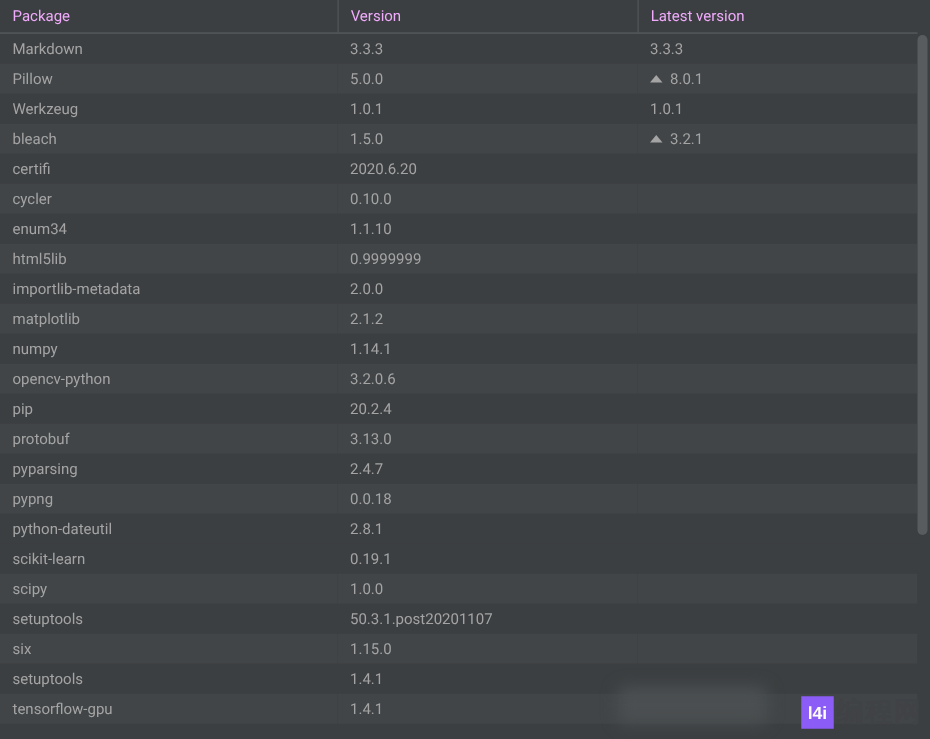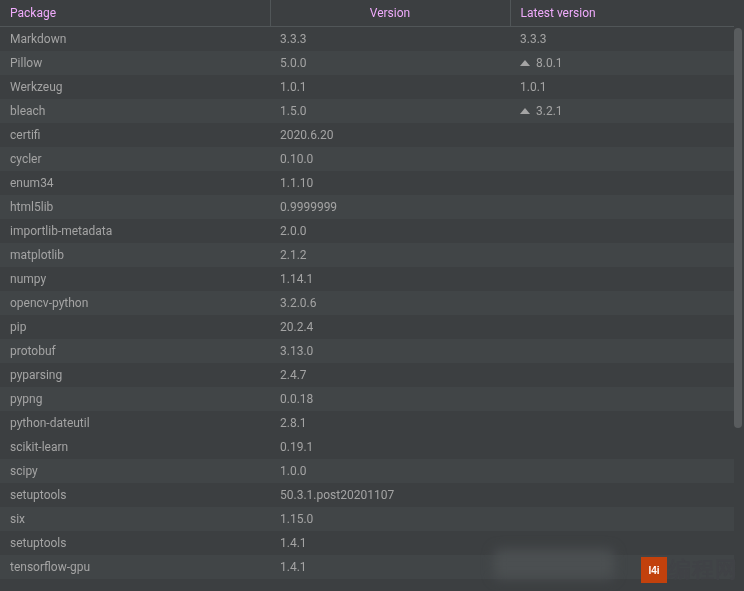--- a/index.html
+++ b/index.html
@@ -19,21 +19,21 @@
       text-align: left;
       padding: 5px 10px;
       font-weight: normal;
       color: #f0abfc;
       border-right: 1px solid #515658;
       border-bottom: 1px solid #515658;
       height: 26px;
     }
     .header-cell:last-child { border-right: none; margin-left: 35px; }
     .col-pkg { width: 270px; }
-    .col-ver { width: 240px; text-align: center; }
+    .col-ver { width: 240px; }
     .col-latest { width: 224px; }
     .data-row { height: 24px; margin-left: 36px; }
     .data-row.even { background: #3c3f41; }
     .data-row.odd { background: #414547; }
     .data-cell {
       padding: 0 10px;
       color: #a4a4a4;
       vertical-align: middle;
     }
     .latest-cell { display: flex; align-items: center; gap: 6px; height: 24px; }
@@ -56,23 +56,23 @@
       border-radius: 4px;
     }
     .watermark {
       position: absolute;
       right: 6px; bottom: 6px;
       display: flex; align-items: center; gap: 2px;
       z-index: 10;
     }
     .wm-logo {
       width: 26px; height: 26px;
-      background: #c2410c;
+      background: #8b5cf6;
       display: flex; align-items: center; justify-content: center;
-      color: #fff; font-weight: bold; font-size: 10px;
+      color: #fff; font-weight: bold; font-size: 14px;
       font-family: Arial, sans-serif;
     }
     .wm-text {
       font-size: 22px;
       font-weight: bold;
       color: #404246;
       font-family: "Microsoft YaHei", sans-serif;
       letter-spacing: 1px;
     }
     .wm-blur {

